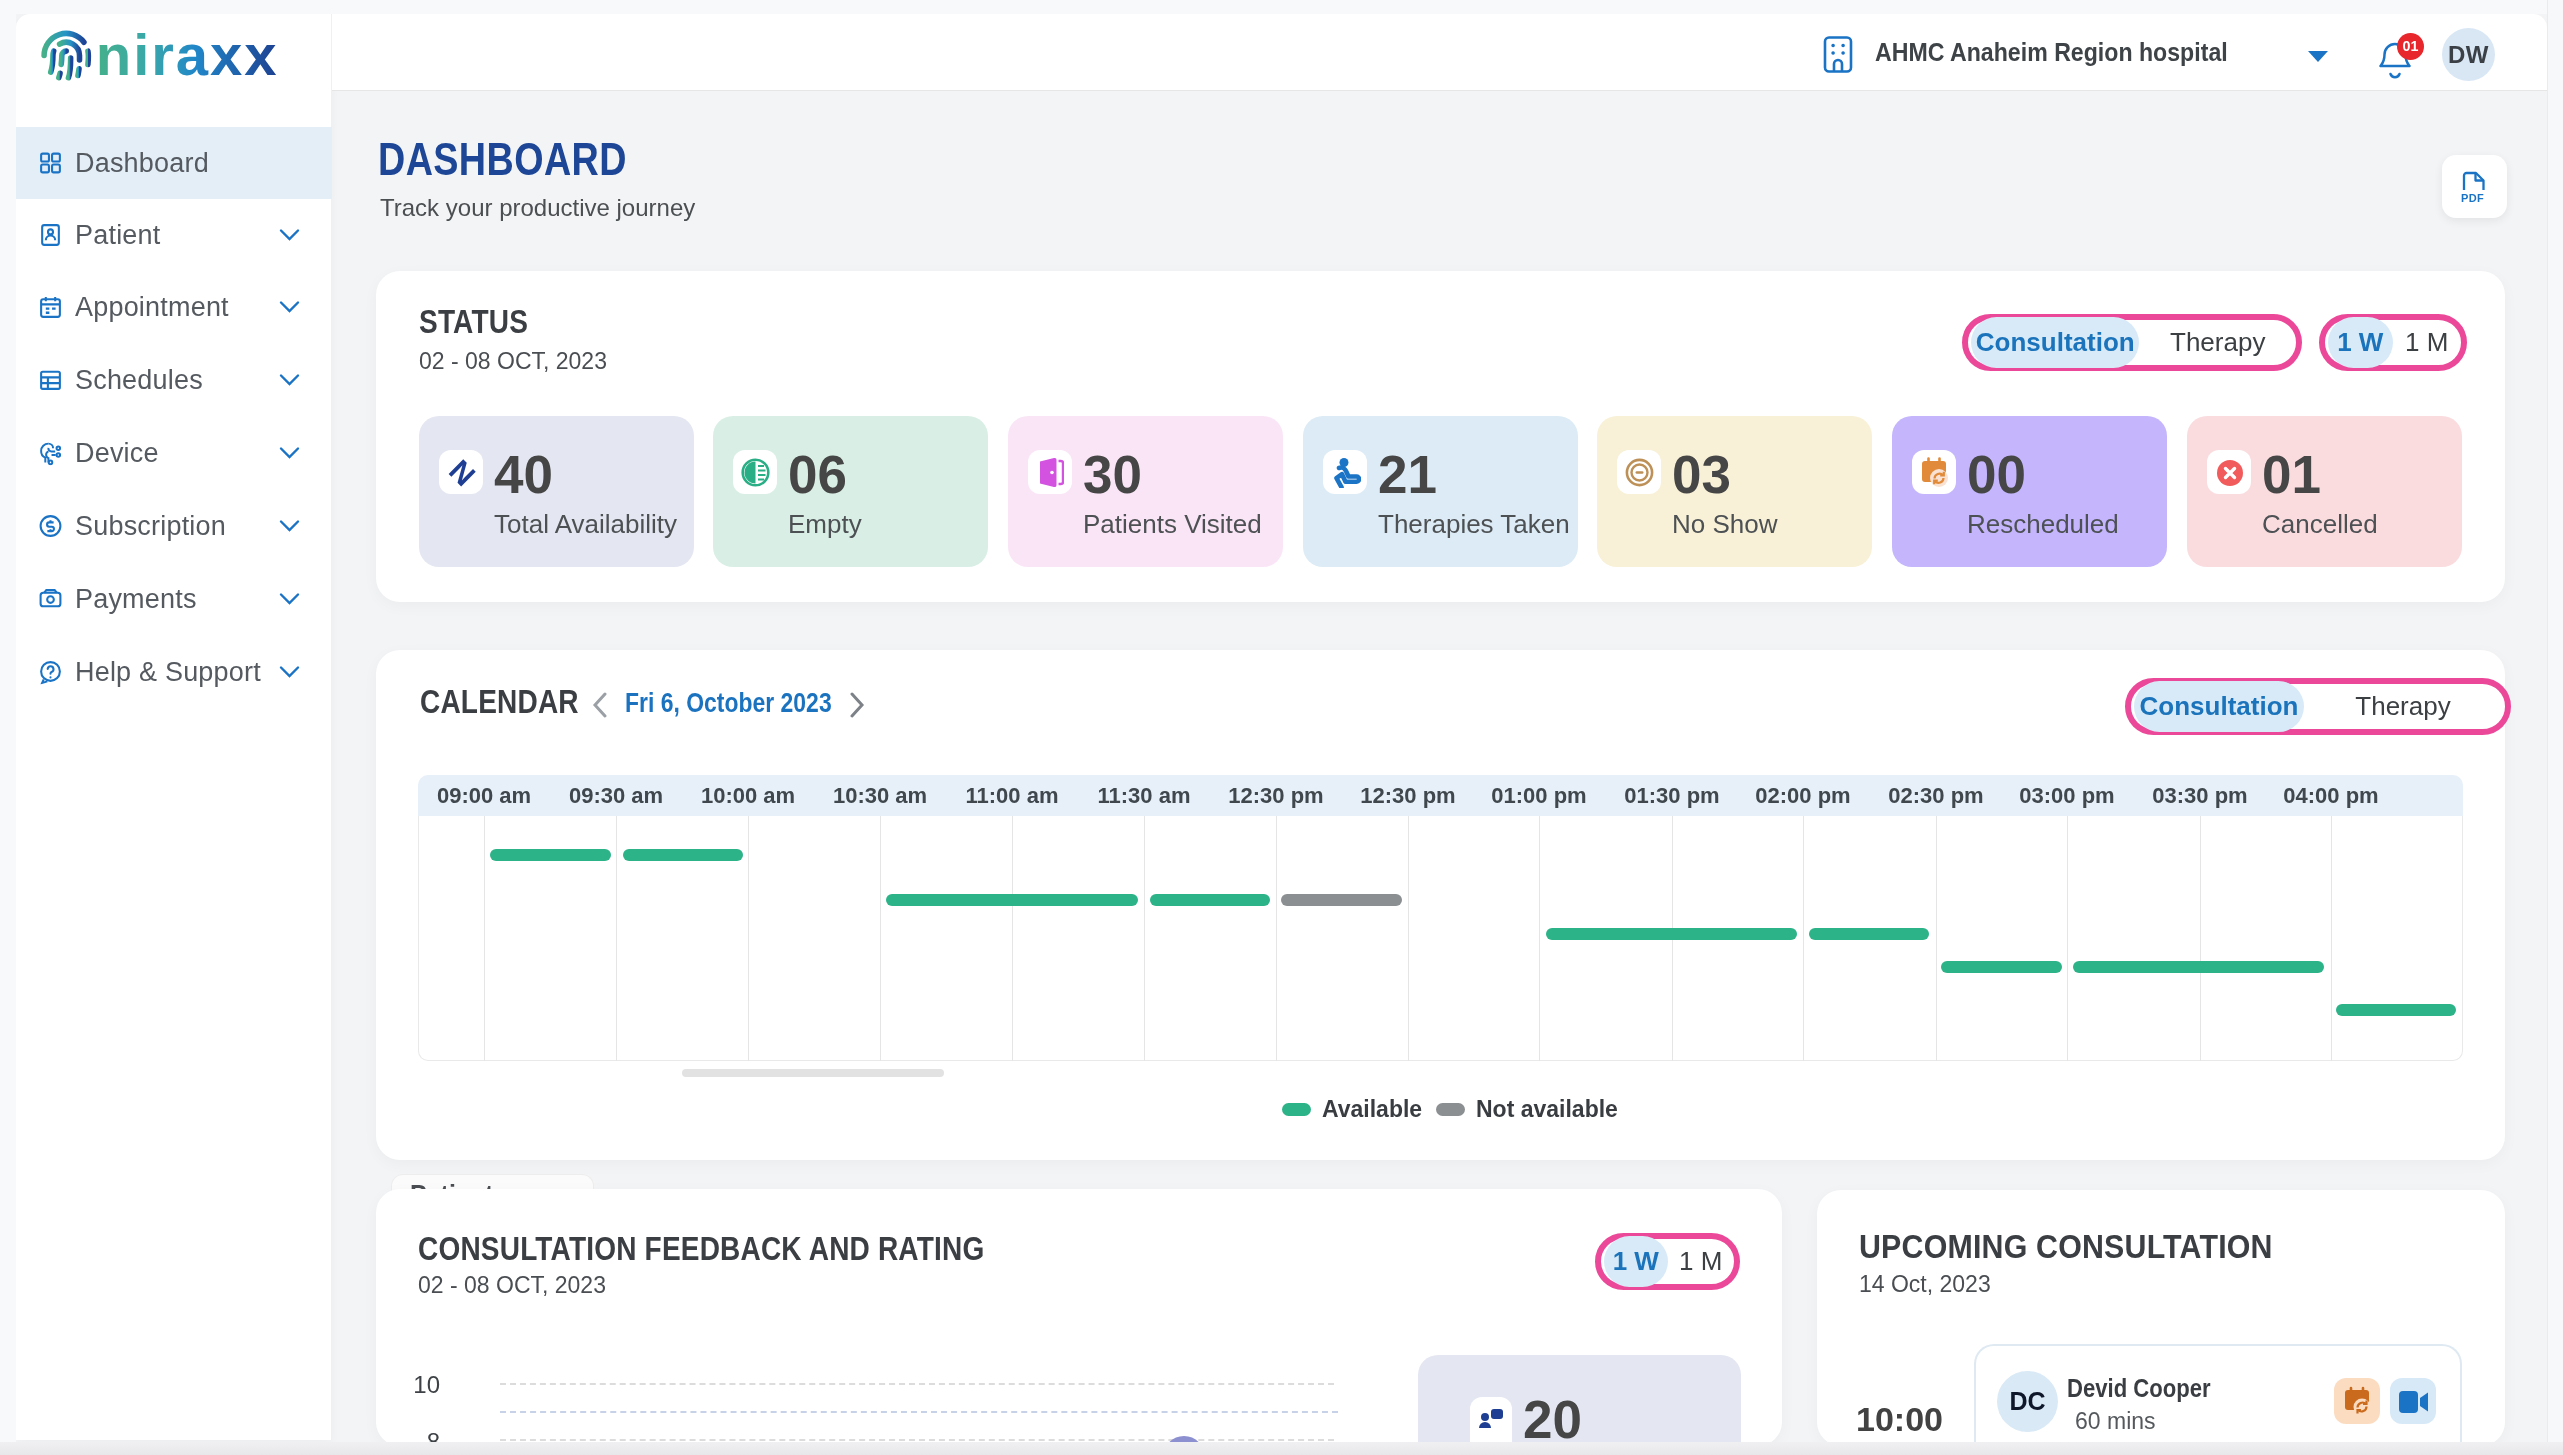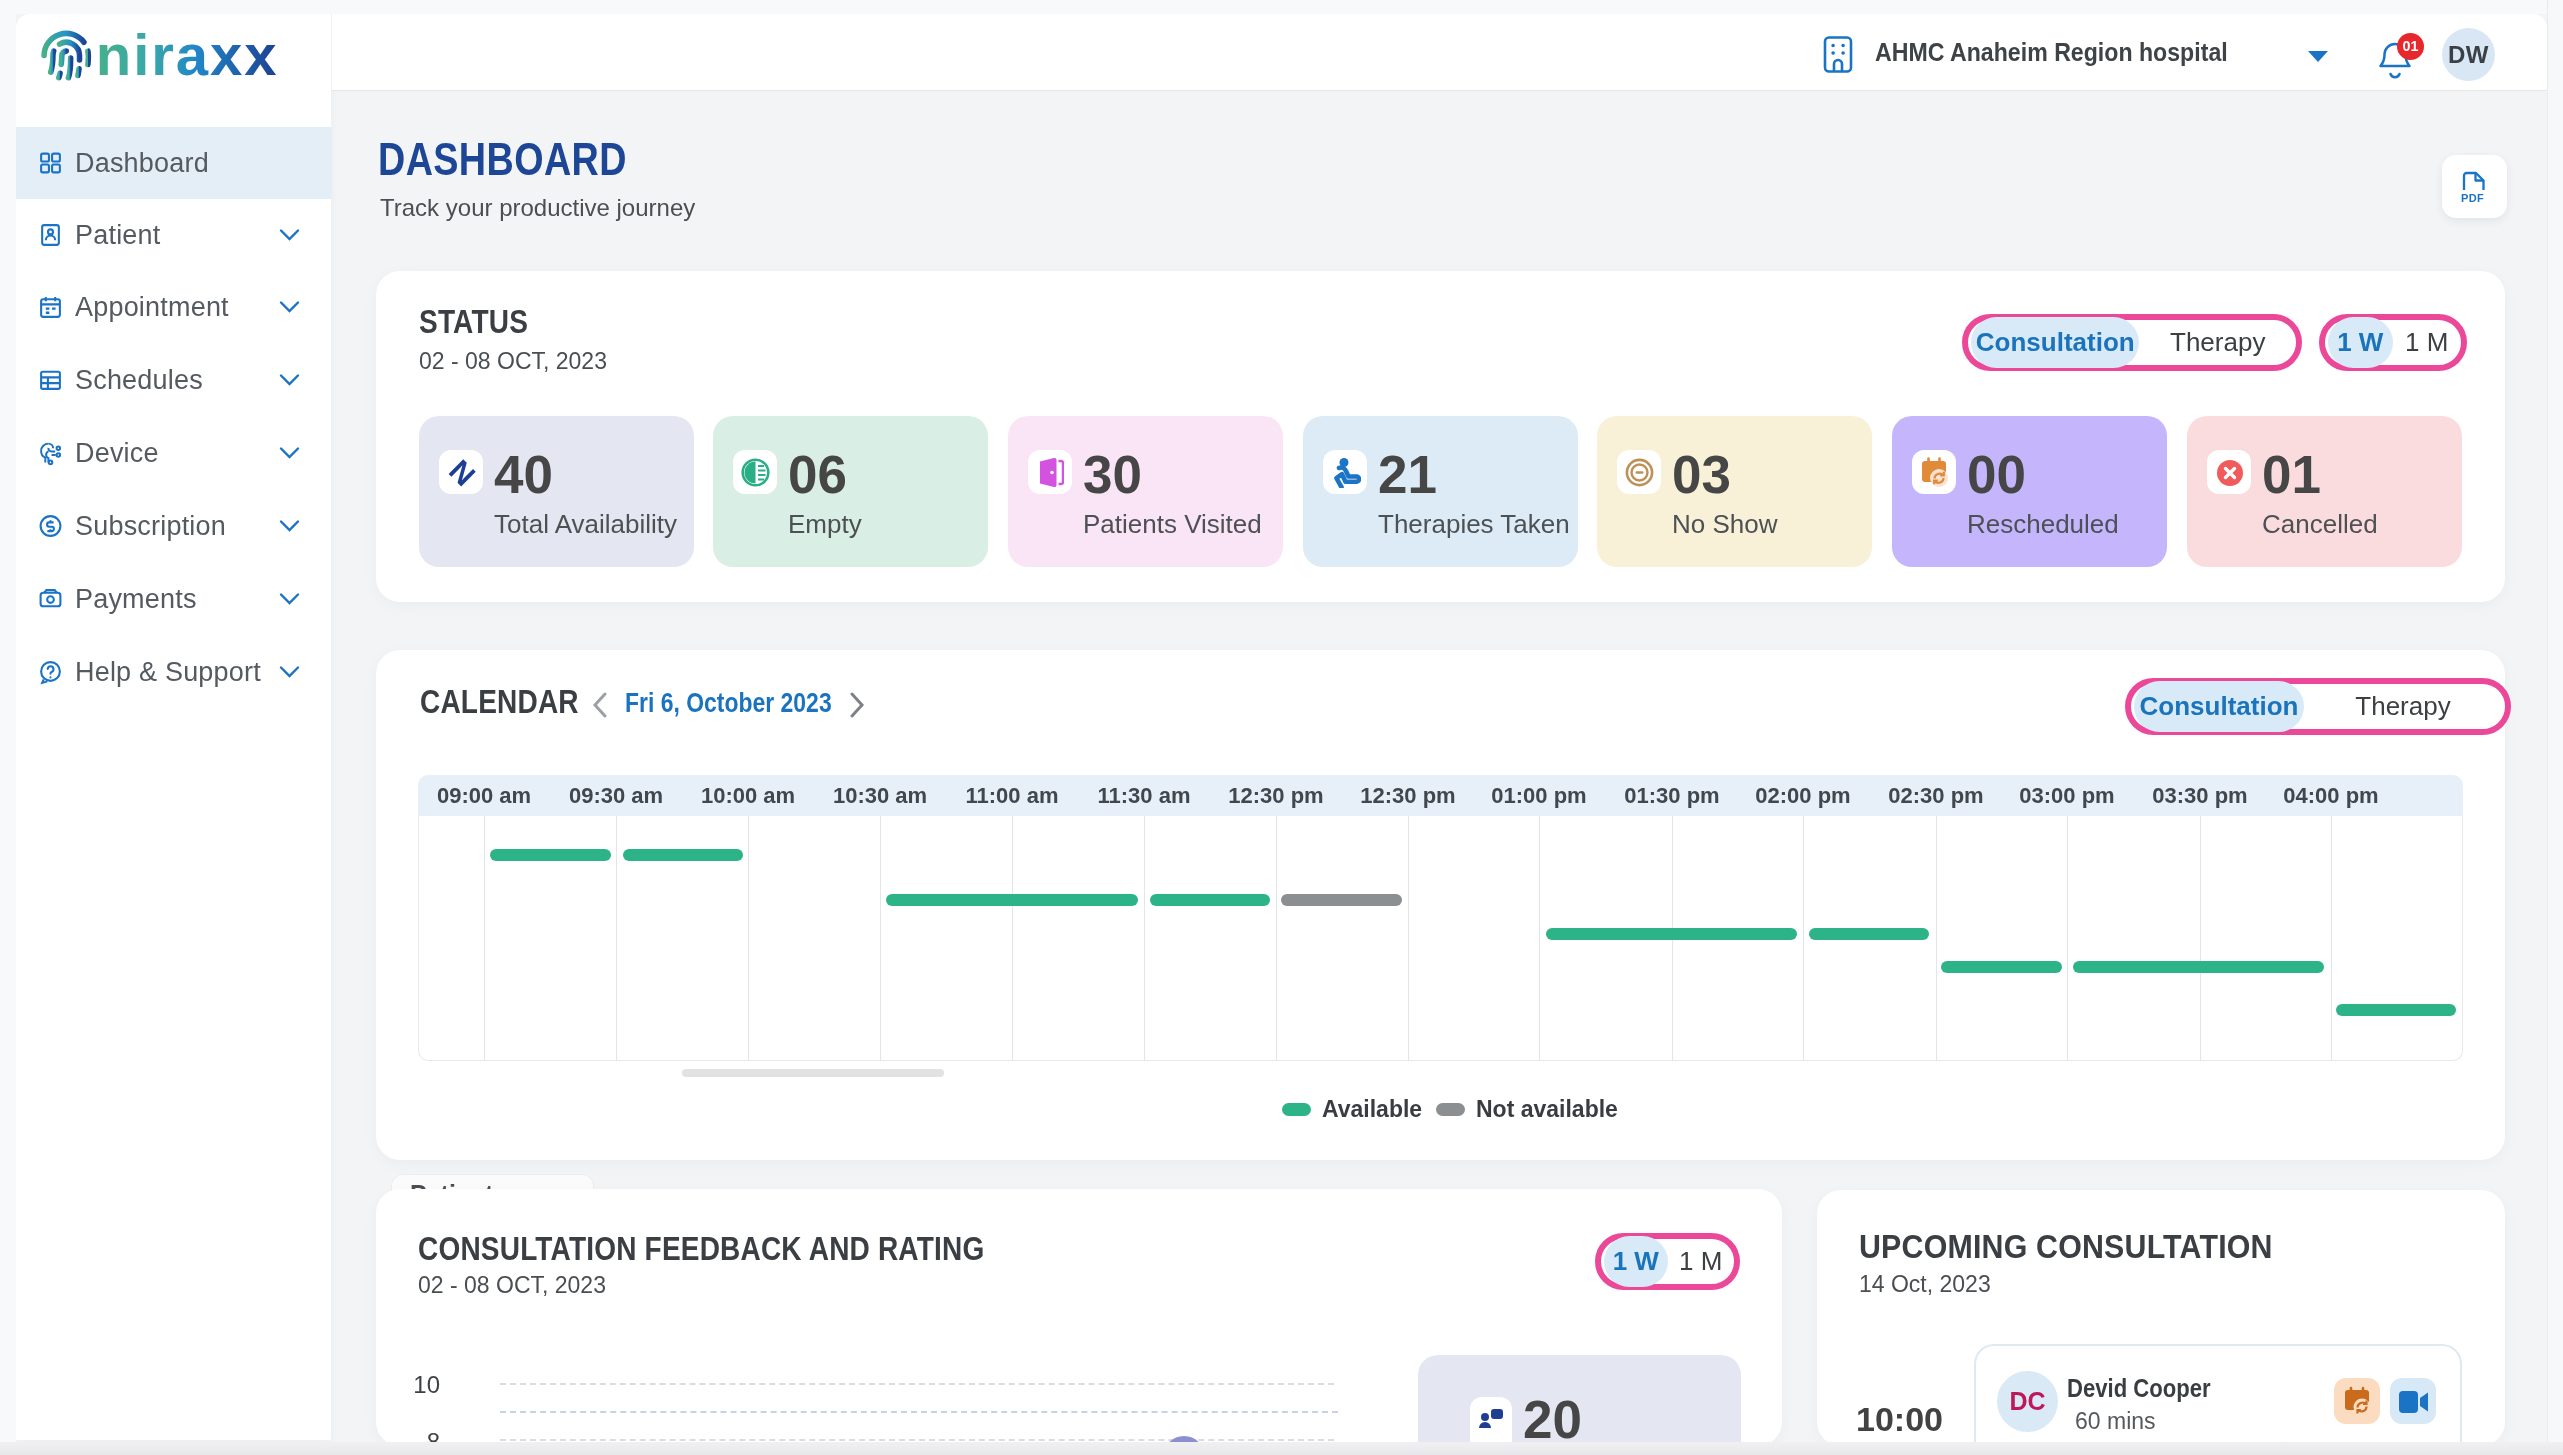--- a/index.html
+++ b/index.html
@@ -381,21 +381,21 @@
         </div>
         <div style="position:absolute;left:105px;top:38px;font-size:53px;font-weight:bold;color:#464646;line-height:1;">20</div>
       </div>
     </div>
 
     <div class="card" id="upcard" style="left:1817px;top:1190px;width:688px;height:256px;overflow:hidden;">
       <div class="ctitle" style="left:42px;top:39px;transform:scaleX(.92);transform-origin:left;">UPCOMING CONSULTATION</div>
       <div class="cdate" style="left:42px;top:81px;">14 Oct, 2023</div>
       <div style="position:absolute;left:39px;top:210px;font-size:34px;font-weight:bold;color:#424242;">10:00</div>
       <div style="position:absolute;left:157px;top:154px;width:488px;height:119px;border:2px solid #dfe9f2;border-radius:20px;border-bottom:none;">
-        <div style="position:absolute;left:21px;top:25px;width:61px;height:61px;border-radius:50%;background:#d9e9f6;text-align:center;line-height:61px;font-size:25px;font-weight:bold;color:#be185d;">DC</div>
+        <div style="position:absolute;left:21px;top:25px;width:61px;height:61px;border-radius:50%;background:#d9e9f6;text-align:center;line-height:61px;font-size:25px;font-weight:bold;color:#0f172a;">DC</div>
         <div style="position:absolute;left:91px;top:27px;font-size:26px;font-weight:bold;color:#3a3e42;transform:scaleX(.85);transform-origin:left;">Devid Cooper</div>
         <div style="position:absolute;left:99px;top:62px;font-size:23px;color:#55595d;">60 mins</div>
         <div style="position:absolute;left:358px;top:32px;width:46px;height:46px;background:#fbdcc0;border-radius:12px;">
           <svg style="position:absolute;left:9px;top:8px;" width="30" height="31" viewBox="0 0 30 31" fill="none" stroke="#c96a1d" stroke-width="2.6">
             <rect x="2" y="4" width="24" height="20" rx="3" fill="#c96a1d" stroke="none"></rect>
             <path d="M8 2 v4 M20 2 v4" stroke-linecap="round"></path>
             <circle cx="19" cy="21" r="8.5" fill="#fbdcc0" stroke="none"></circle>
             <path d="M14.5 21.5 a5 5 0 0 1 8.5 -3.5 M23.5 20.5 a5 5 0 0 1 -8.5 3.5" stroke-width="2.2"></path>
             <path d="M23.5 14.5 v3.5 h-3.5 M14.5 27.5 v-3.5 h3.5" stroke-width="2.2" fill="none"></path>
           </svg>

